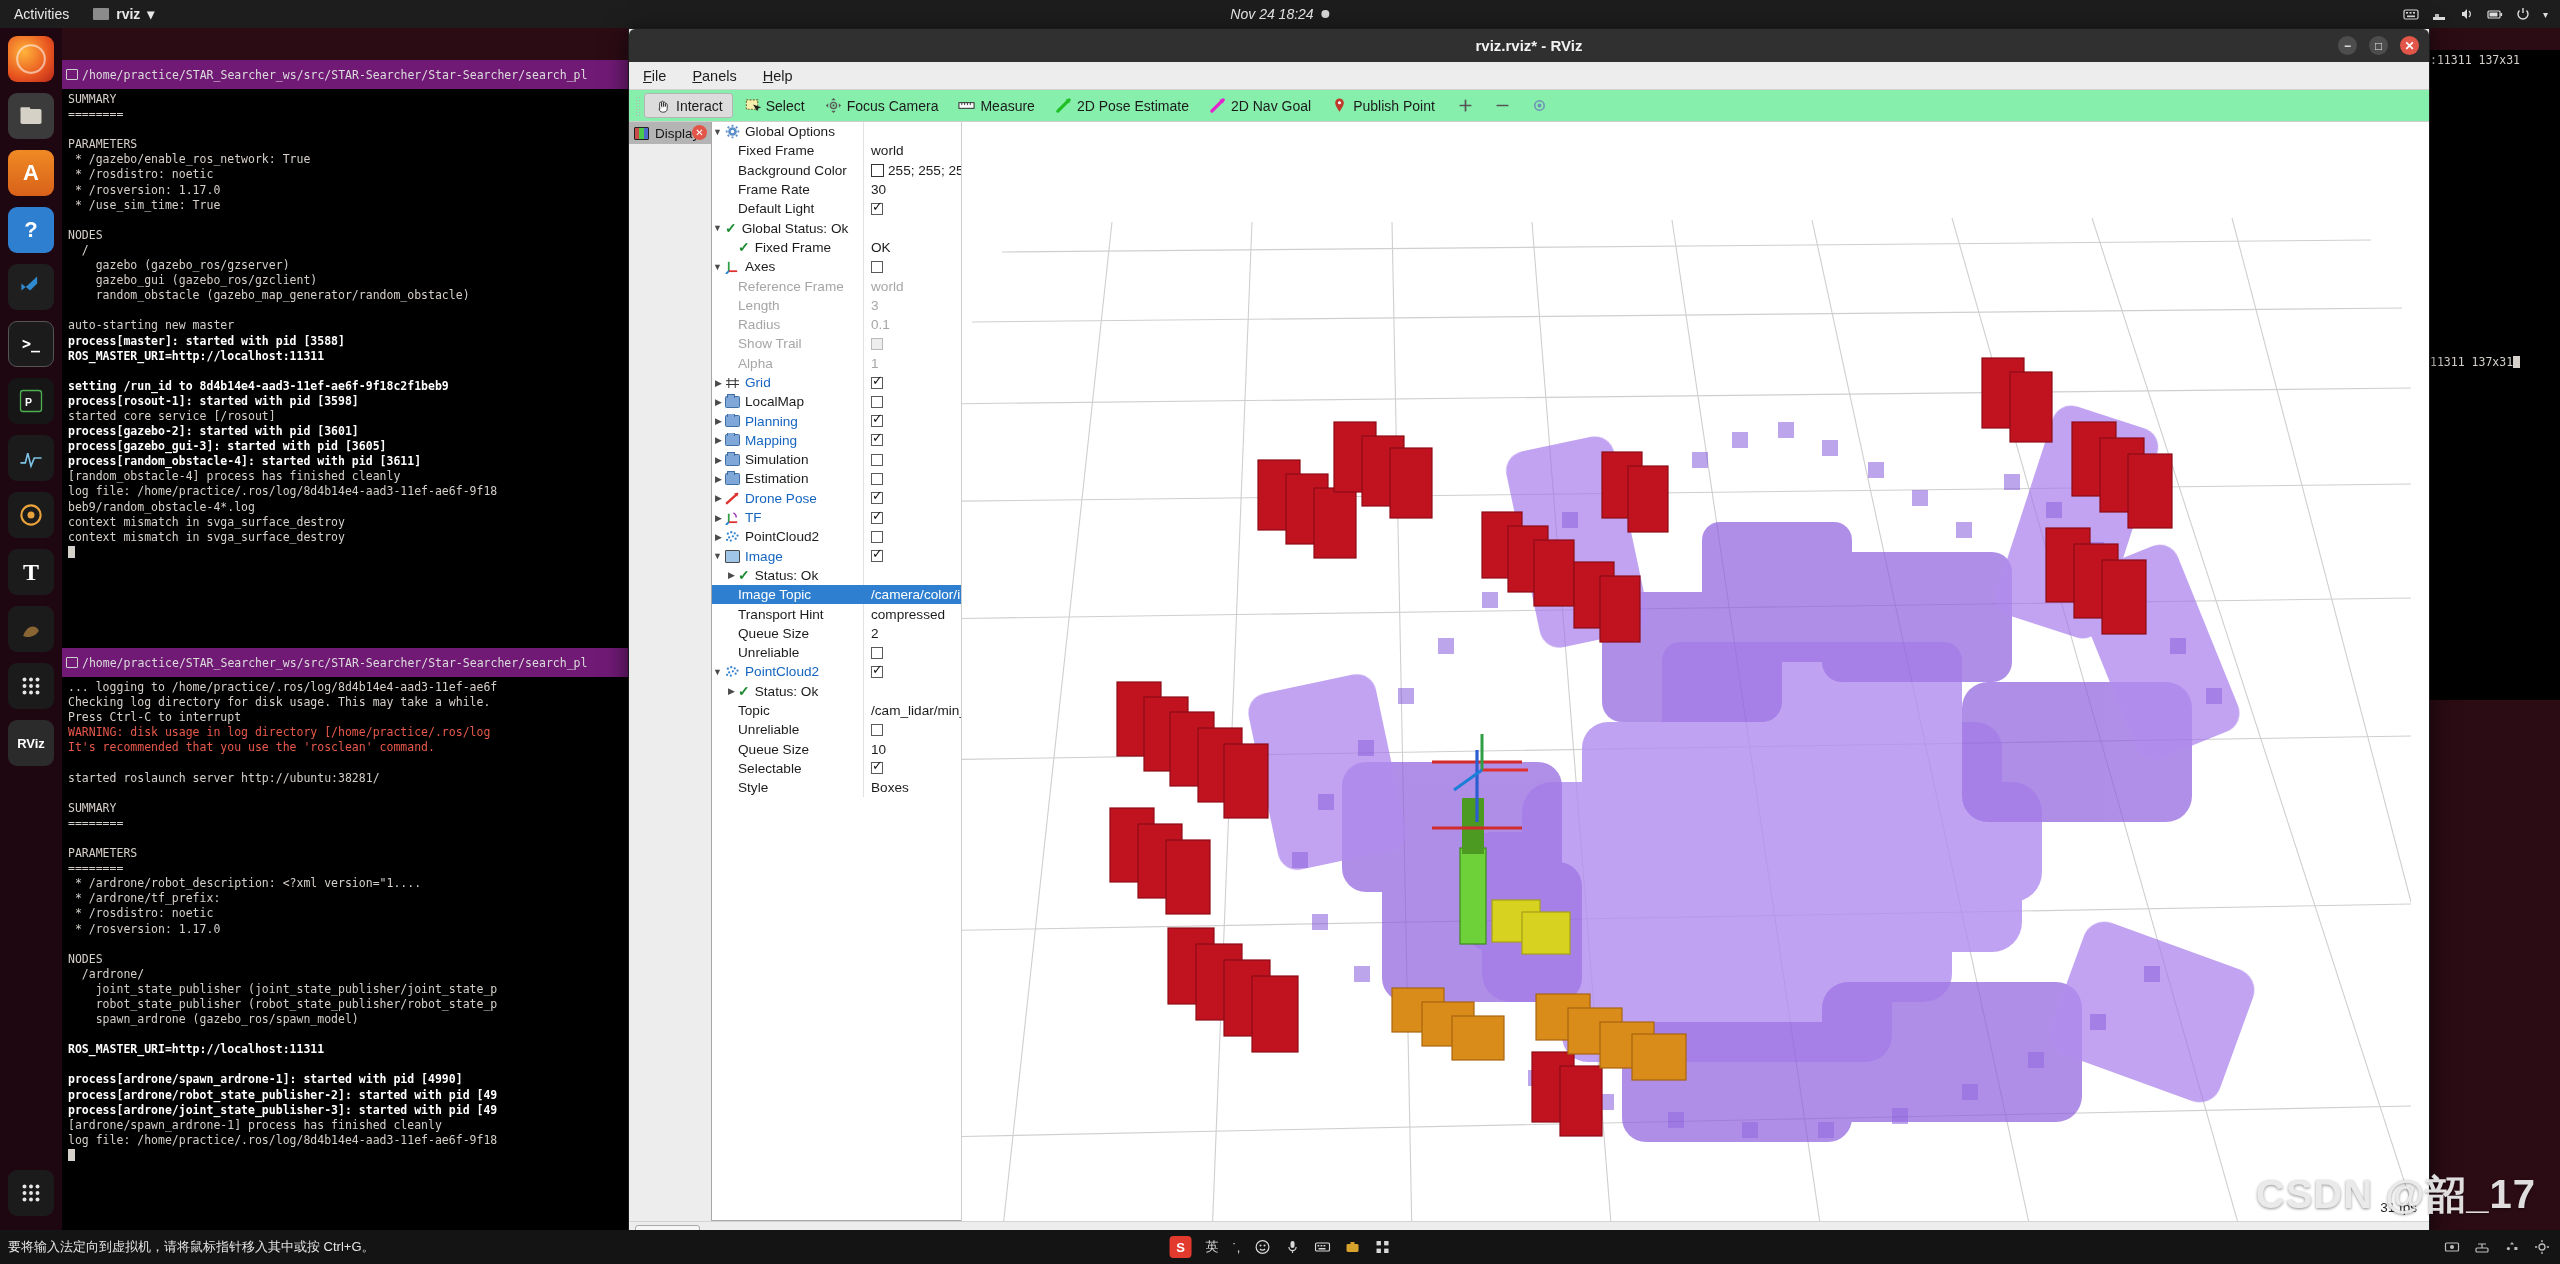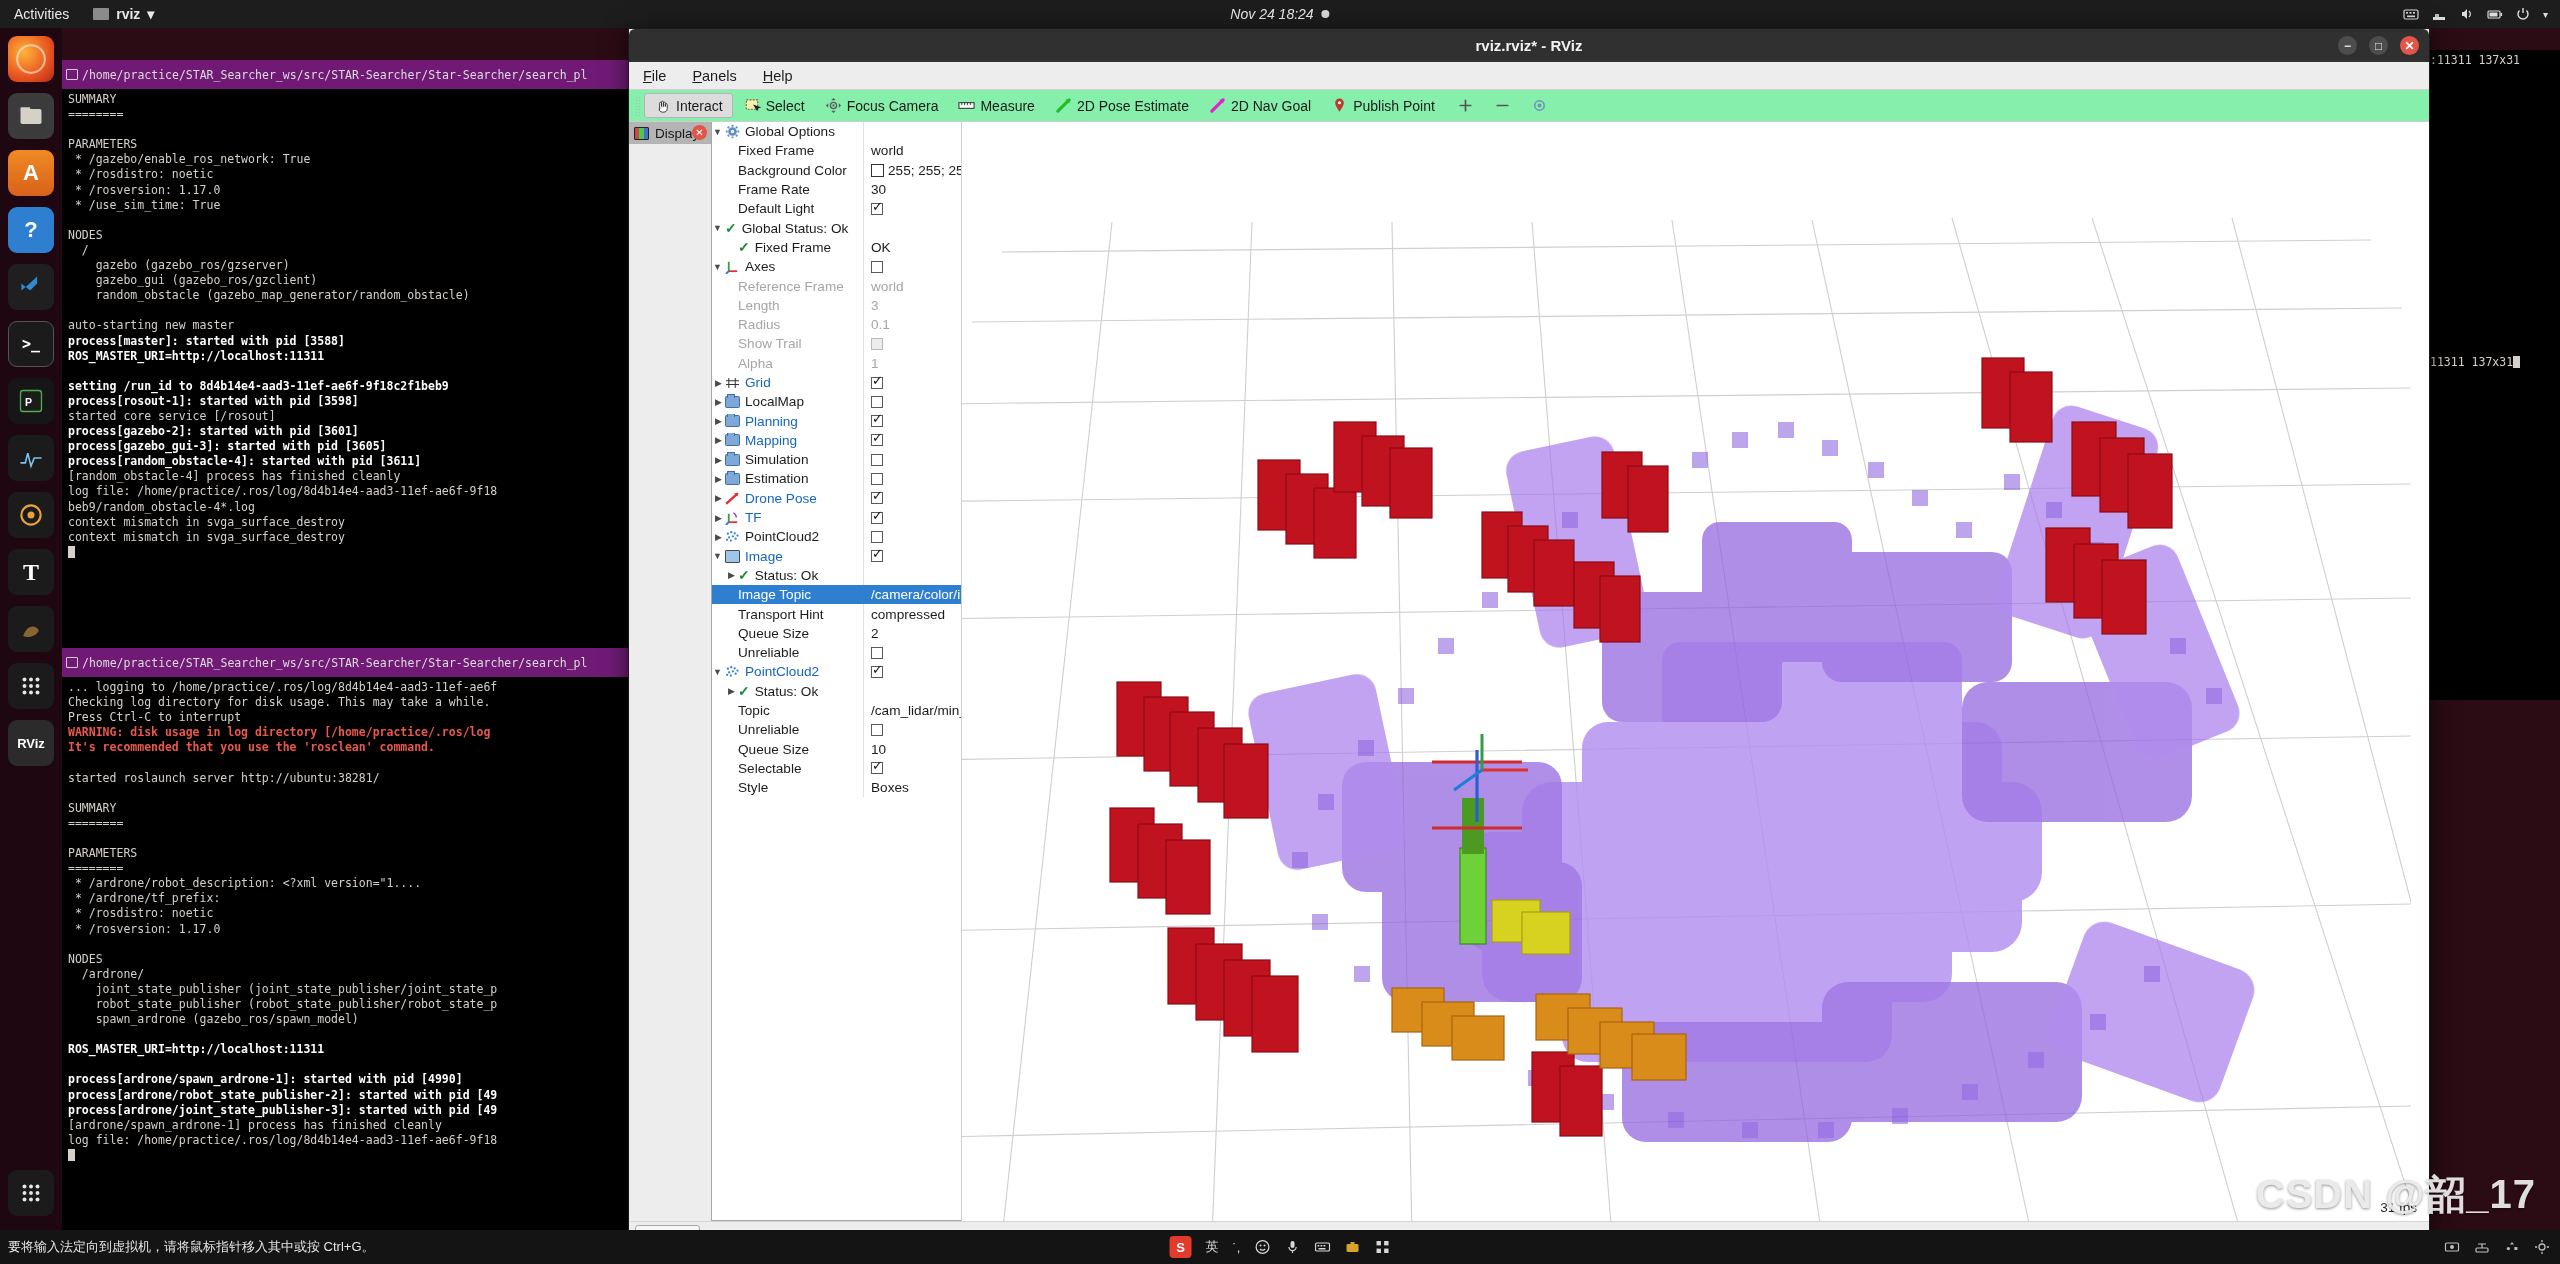--- a/index.html
+++ b/index.html
@@ -53,21 +53,21 @@
   }
   .term .tbar .ticon {
     width:12px; height:11px; border:1.4px solid #cfcfcf; border-radius:1px; flex:0 0 auto;
   }
   .term pre {
     margin:0; padding:3px 6px; color:#d6d0cb;
     font-family:"DejaVu Sans Mono", monospace;
     font-size:11.5px; line-height:15.1px; white-space:pre;
   }
   .term pre b { color:#fff; font-weight:bold; }
-  .term pre .red { color:#e8584c;font-weight:bold; }
+  .term pre .red { color:#e8584c; }
   .term .cursor { display:inline-block; width:7px; height:12px; background:#d6d0cb; vertical-align:-2px;}
 
   #term1 { left:62px; top:60px; width:620px; height:590px; }
   #term2 { left:62px; top:648px; width:620px; height:600px; }
   #term3 { left:2064px; top:50px; width:496px; height:650px;
            background:#000; }
   #term3 pre { color:#d6d0cb; }
 
   
   #rviz {

